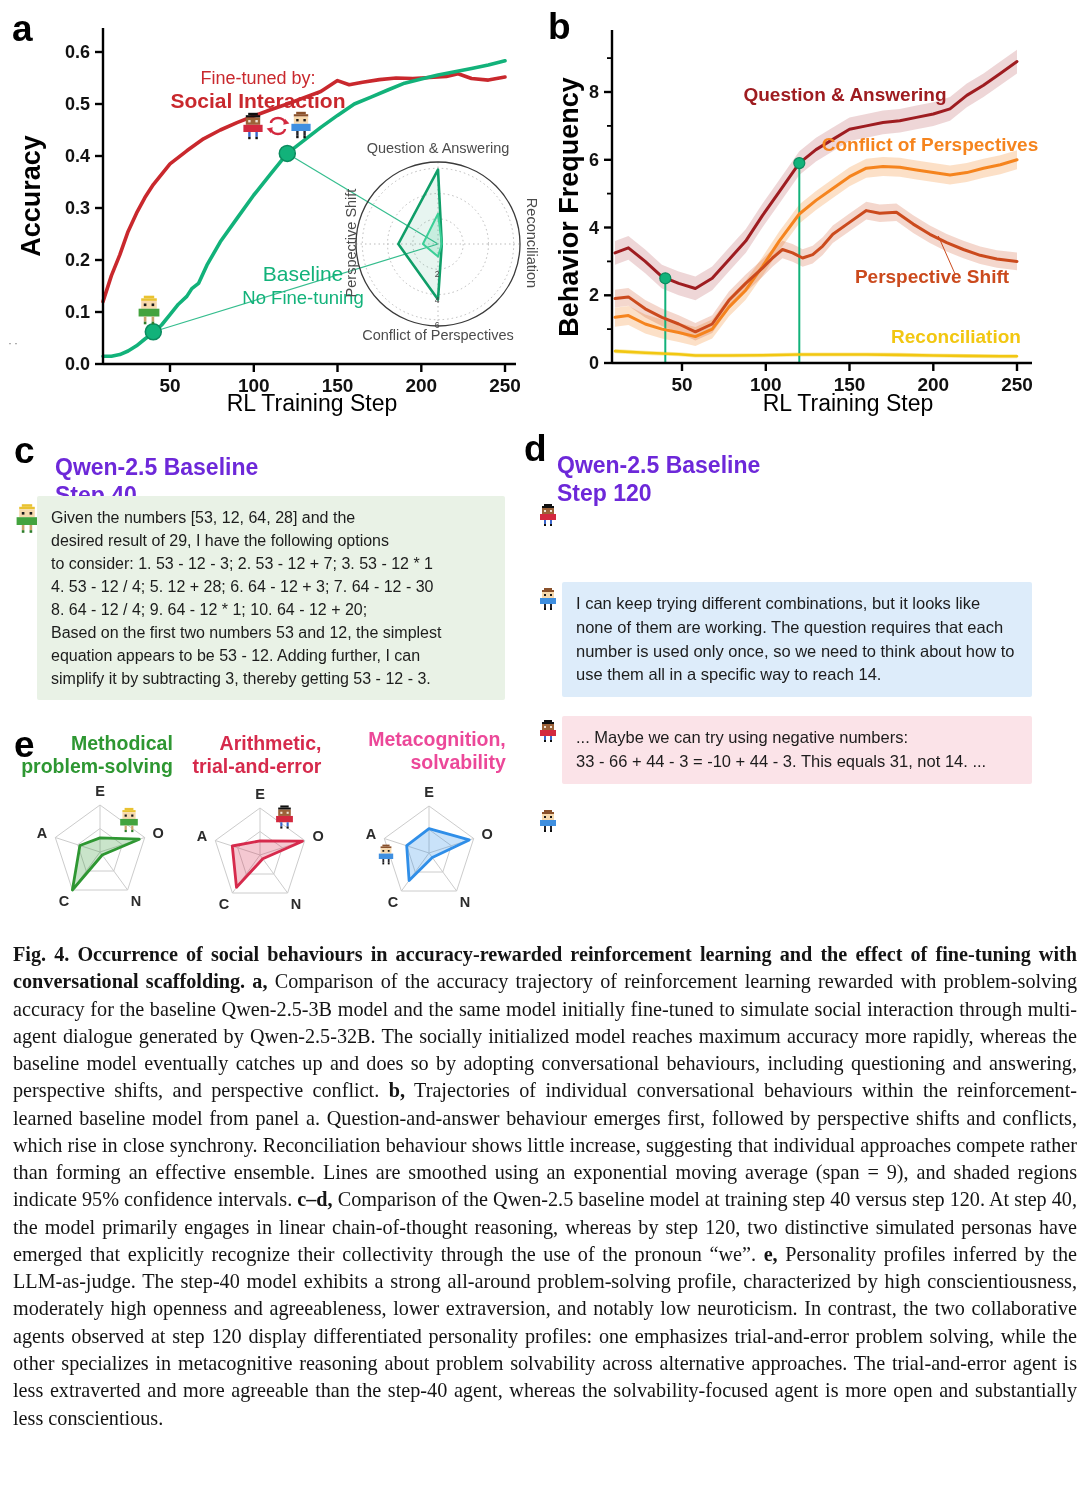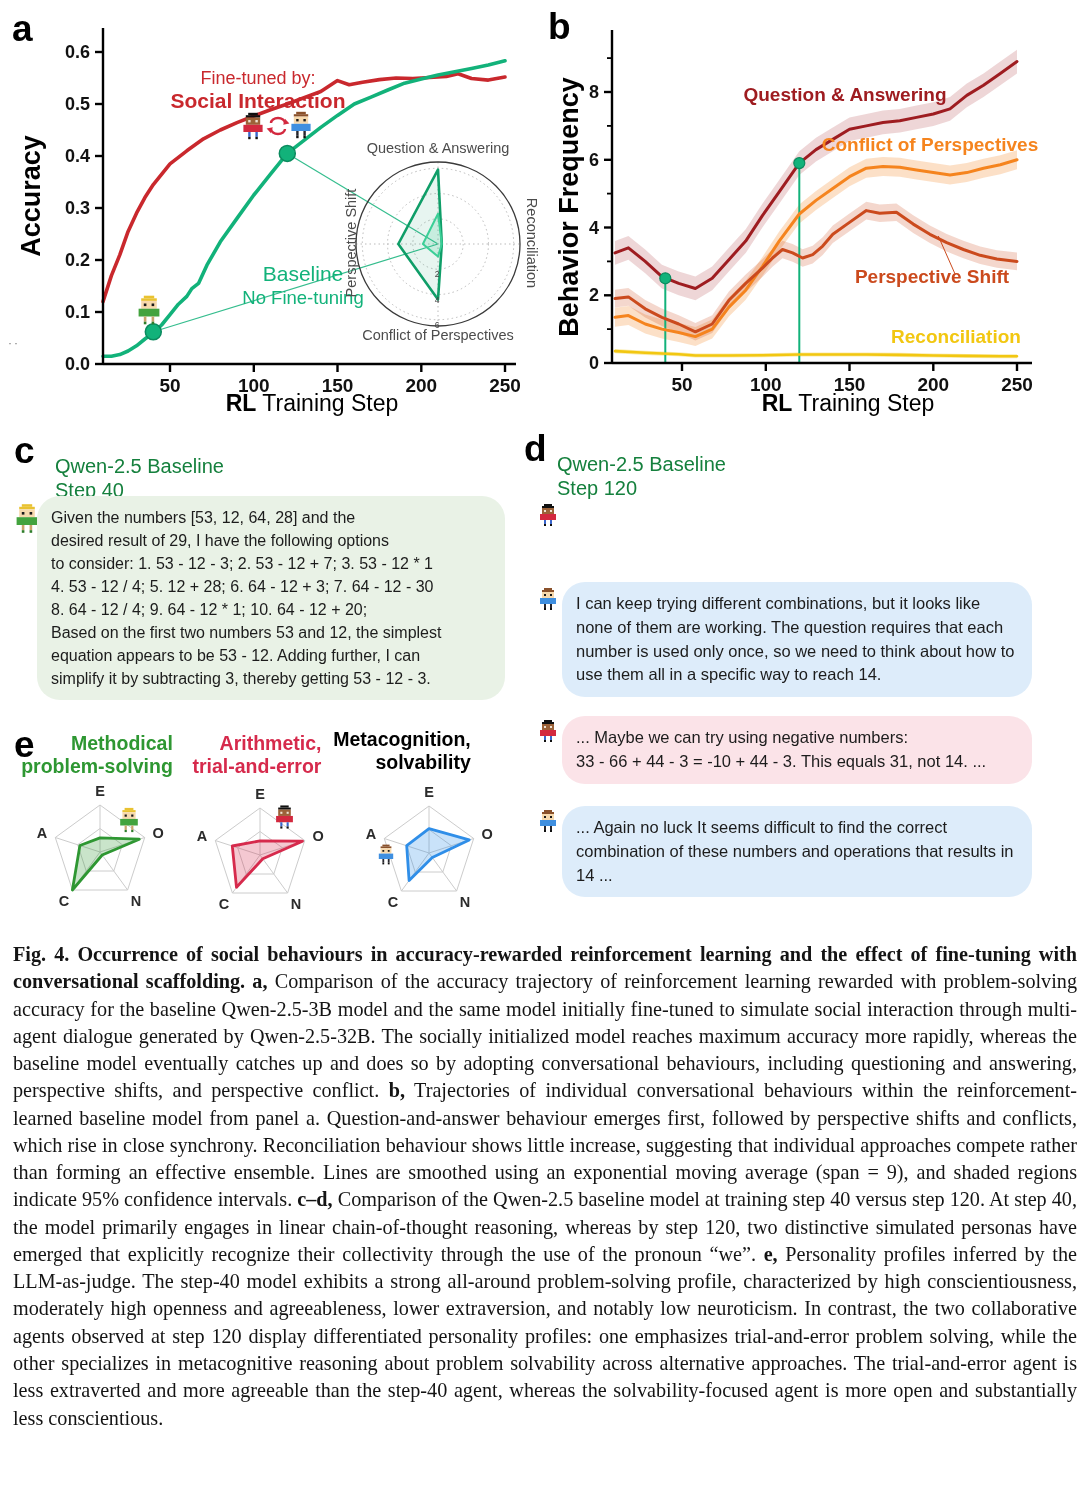--- a/index.html
+++ b/index.html
@@ -10,37 +10,37 @@
   .panel-b{left:540px;top:0;width:540px;height:430px;}
   .panel-c{left:0;top:430px;width:510px;height:280px;}
   .panel-d{left:510px;top:430px;width:570px;height:510px;}
   .panel-e{left:0;top:710px;width:510px;height:226px;}
   svg.chart{position:absolute;left:0;top:0;}
   svg text{font-family:"Liberation Sans",sans-serif;}
   .plabel{position:absolute;font-size:37px;font-weight:800;line-height:1;color:#000;}
   .ylab{position:absolute;transform:translate(-50%,-50%) rotate(-90deg);font-weight:700;
         font-size:27px;white-space:nowrap;color:#000;}
   .xlab{position:absolute;transform:translateX(-50%);font-size:23px;white-space:nowrap;color:#000;}
-  .xlab b{font-weight:700;}
+  .xlab b{font-weight:400;}
   .ann{position:absolute;transform:translateX(-50%);text-align:center;line-height:1.18;white-space:nowrap;margin-top:35px;}
   .ann-ft{color:#c9282d;}
   .ann-ft .l1{font-size:18px;font-weight:500;}
   .ann-ft .l2{font-size:21px;font-weight:800;text-align:right;}
   .ann-bl{color:#12b27a;}
   .ann-bl .l1{font-size:21px;font-weight:400;}
   .ann-bl .l2{font-size:18.5px;font-weight:500;}
   .blabel{position:absolute;transform:translateX(-50%);font-size:19px;font-weight:600;white-space:nowrap;}
   .inset-lab{position:absolute;font-size:14.5px;color:#4c4c4c;white-space:nowrap;}
   .inset-top,.inset-bottom{transform:translateX(-50%);}
   .inset-right{transform:translate(-50%,-50%) rotate(90deg);}
   .inset-left{transform:translate(-50%,-50%) rotate(-90deg);}
   .stray{position:absolute;font-size:12px;color:#777;letter-spacing:2px;}
   .agent{position:absolute;}
-  .hdr{position:absolute;font-size:20px;font-weight:400;line-height:1.2;color:#15803d;white-space:nowrap;}
-  .bubble{position:absolute;border-radius:23px;padding:10px 14px;font-size:16.5px;line-height:1.44;color:#1c1c1c;}
+  .hdr{position:absolute;font-size:23px;font-weight:700;line-height:1.2;color:#6d28d9;white-space:nowrap;}
+  .bubble{position:absolute;border-radius:2px;padding:10px 14px;font-size:16.5px;line-height:1.44;color:#1c1c1c;}
   .bubble-green{background:#e9f2e6;white-space:pre-line;font-size:16px;}
   .bubble-pink{background:#fbe3e8;white-space:pre-line;}
   .bubble-blue{background:#ddecfa;}
   .etitle{position:absolute;transform:translateX(-50%);text-align:right;font-size:19.5px;
           font-weight:800;line-height:1.18;white-space:nowrap;}
   .caption{position:absolute;left:8px;top:936px;width:1064px;margin:5px;
            font-family:"Liberation Serif",serif;font-size:20.2px;line-height:1.35;
            text-align:justify;color:#141414;}
   .caption b{font-weight:700;}
 </style>
@@ -262,34 +262,33 @@
 
     <svg class="agent" style="left:28px;top:288px;width:20px;height:26px">
         <use href="#agent-red"></use>
       </svg>
     <div class="bubble bubble-pink" style="left:52px;top:286px;width:442px">... Maybe we can try using negative numbers:
 33 - 66 + 44 - 3 = -10 + 44 - 3. This equals 31, not 14. ...</div>
 
     <svg class="agent" style="left:28px;top:378px;width:20px;height:26px">
         <use href="#agent-blue"></use>
       </svg>
-    <div class="bubble bubble-blue" style="left:52px;top:376px;width:442px">... Again no luck  It seems difficult to find the correct combination of these numbers and operations that results in 14 ...</div>
   </section>
 
   <section class="panel panel-e">
     <div class="plabel" style="left:14px;top:16px">e</div>
     <div class="etitle" style="left:97px;top:22px;color:#2e9732">
       <div>Methodical</div>
       <div>problem-solving</div>
     </div>
     <div class="etitle" style="left:257px;top:22px;color:#d62a4c">
       <div>Arithmetic,</div>
       <div>trial-and-error</div>
     </div>
-    <div class="etitle" style="left:402px;top:18px;color:#000000">
+    <div class="etitle" style="left:437px;top:18px;color:#ec4899">
       <div>Metacognition,</div>
       <div>solvability</div>
     </div>
     <svg id="svg-r1" class="chart" style="left:15px;top:63px;position:absolute" width="170" height="160">
         <polygon points="85,32 129.7,64.5 112.6,117 57.4,117 40.3,64.5" fill="none" stroke="#ccc" stroke-width="1"></polygon>
         <polygon points="85,55.5 107.3,71.7 98.8,98 71.2,98 62.7,71.7" fill="none" stroke="#ccc" stroke-width="1"></polygon>
         <line x1="85" y1="79" x2="85" y2="32" stroke="#ccc" stroke-width="1"></line>
         <line x1="85" y1="79" x2="129.7" y2="64.5" stroke="#ccc" stroke-width="1"></line>
         <line x1="85" y1="79" x2="112.6" y2="117" stroke="#ccc" stroke-width="1"></line>
         <line x1="85" y1="79" x2="57.4" y2="117" stroke="#ccc" stroke-width="1"></line>

